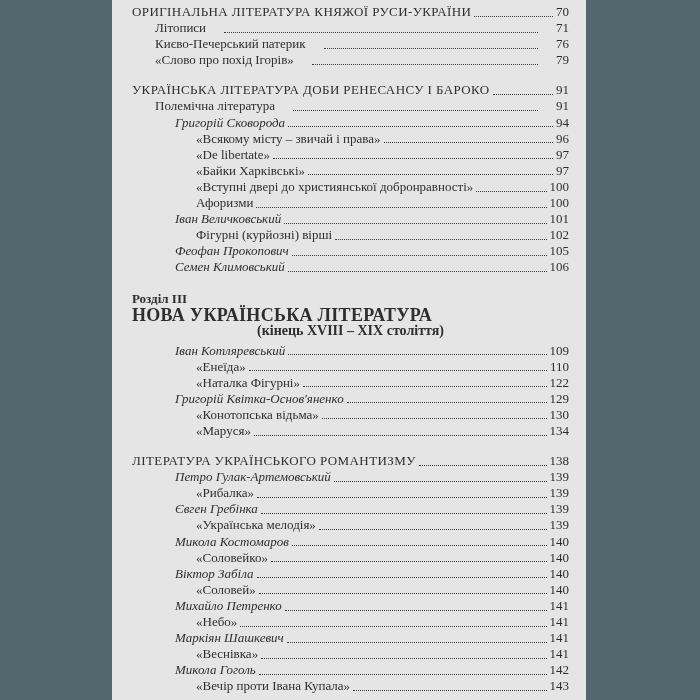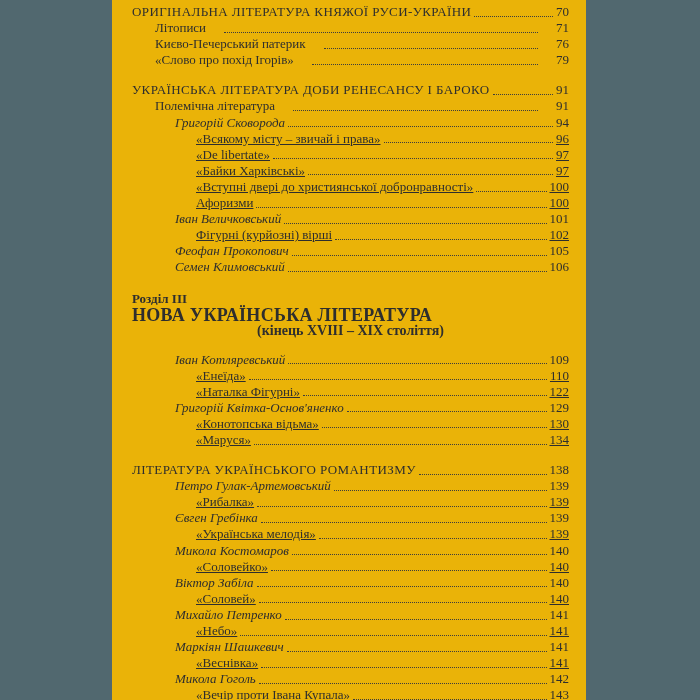--- a/index.html
+++ b/index.html
@@ -10,21 +10,21 @@
     background: #51686f;
     overflow: hidden;
     font-family: "Liberation Serif", serif;
   }
   .page {
     position: absolute;
     left: 112px;
     top: 0;
     width: 474px;
     height: 700px;
-    background: #eab308;
+    background: #e5e5e5;
   }
   .content {
     position: absolute;
     left: 20px;
     right: 17px;
     top: 4px;
     color: #2e2e2e;
   }
   .row {
     display: flex;
@@ -37,24 +37,24 @@
     flex: 1 1 auto;
     min-width: 8px;
     border-bottom: 1px dotted #3d3d3d;
     margin: 0 3px 3.5px 3px;
   }
   .row .pg { white-space: nowrap; }
   .lvl1 .label { letter-spacing: 0.4px; }
   .lvl2 { padding-left: 23px; gap: 15px; }
   .lvl3 { padding-left: 43px; font-family: Liberation Serif, serif; }
   .lvl3 .label { font-style: italic; }
-  .lvl4 { padding-left: 64px; text-decoration: underline; }
+  .lvl4 { padding-left: 64px; }
   .gap-small { margin-top: 14px; }
   .heading {
-    margin: 15px 0 13px 0;
+    margin: 15px 0 4px 0;
     font-weight: bold;
   }
   .heading .h-line { line-height: 16px; }
   .heading .h-line1 { font-size: 13px; }
   .heading .h-line2 { font-size: 18px; letter-spacing: 0.3px; }
   .heading .h-line3 { font-size: 14px; text-align: center; }
 </style>
 </head>
 <body>
 

